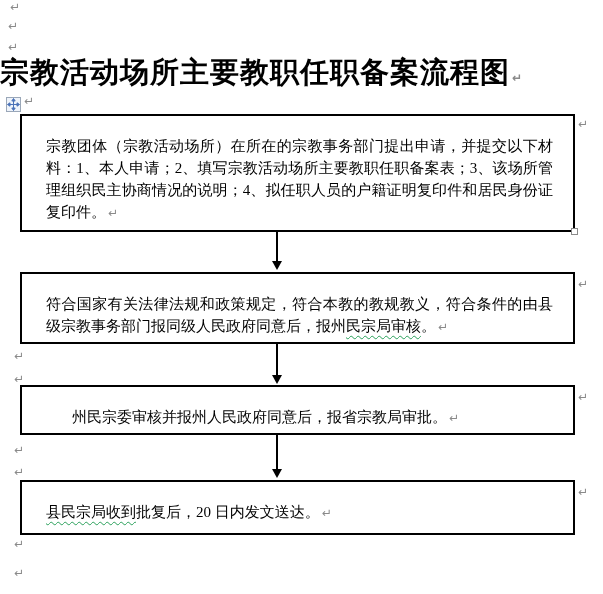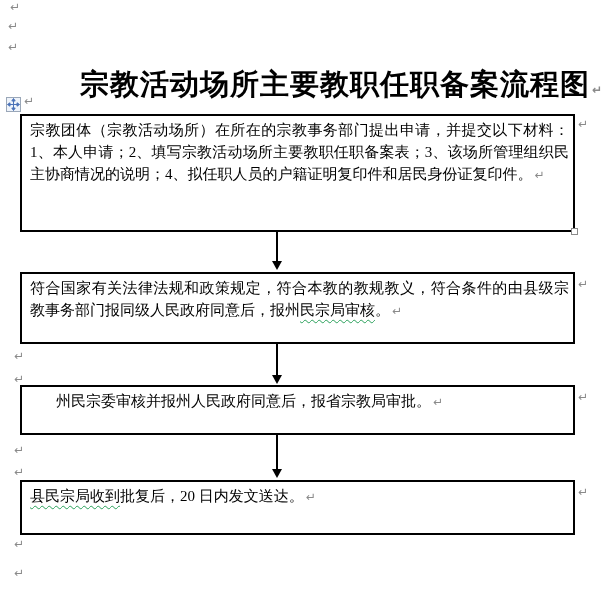--- a/index.html
+++ b/index.html
@@ -22,22 +22,22 @@
   }
   .pm-inline{
     font-family:"DejaVu Sans", sans-serif;
     font-size:12px;
     color:#8a8a8a;
     margin-left:2px;
   }
   
   .title{
     position:absolute;
-    left:0;top:64px;width:100%;
-    text-align:right;
+    left:0;top:52px;width:100%;
+    text-align:left;
     font-family:"Liberation Sans", sans-serif;
     font-weight:bold;
     font-size:29px;
     line-height:40px;
     letter-spacing:1px;
     white-space:nowrap;
   }
   
   .fbox{
     position:absolute;
@@ -48,21 +48,21 @@
     background:#fff;
     font-size:15px;
     line-height:22px;
     padding:3px 4px 0 8px;
     text-align:justify;
   }
   .b1{top:114px;height:118px;}
   .b2{top:272px;height:72px;}
   .b3{top:385px;height:50px;padding-left:34px;}
   .b4{top:480px;height:55px;}
-  .fbox p{margin:0;}
+  .fbox p{margin:16px;}
   
   .sq{
     text-decoration-line:underline;
     text-decoration-style:wavy;
     text-decoration-color:#2aa05a;
     text-decoration-thickness:1px;
     text-underline-offset:4px;
     text-decoration-skip-ink:none;
   }
   

